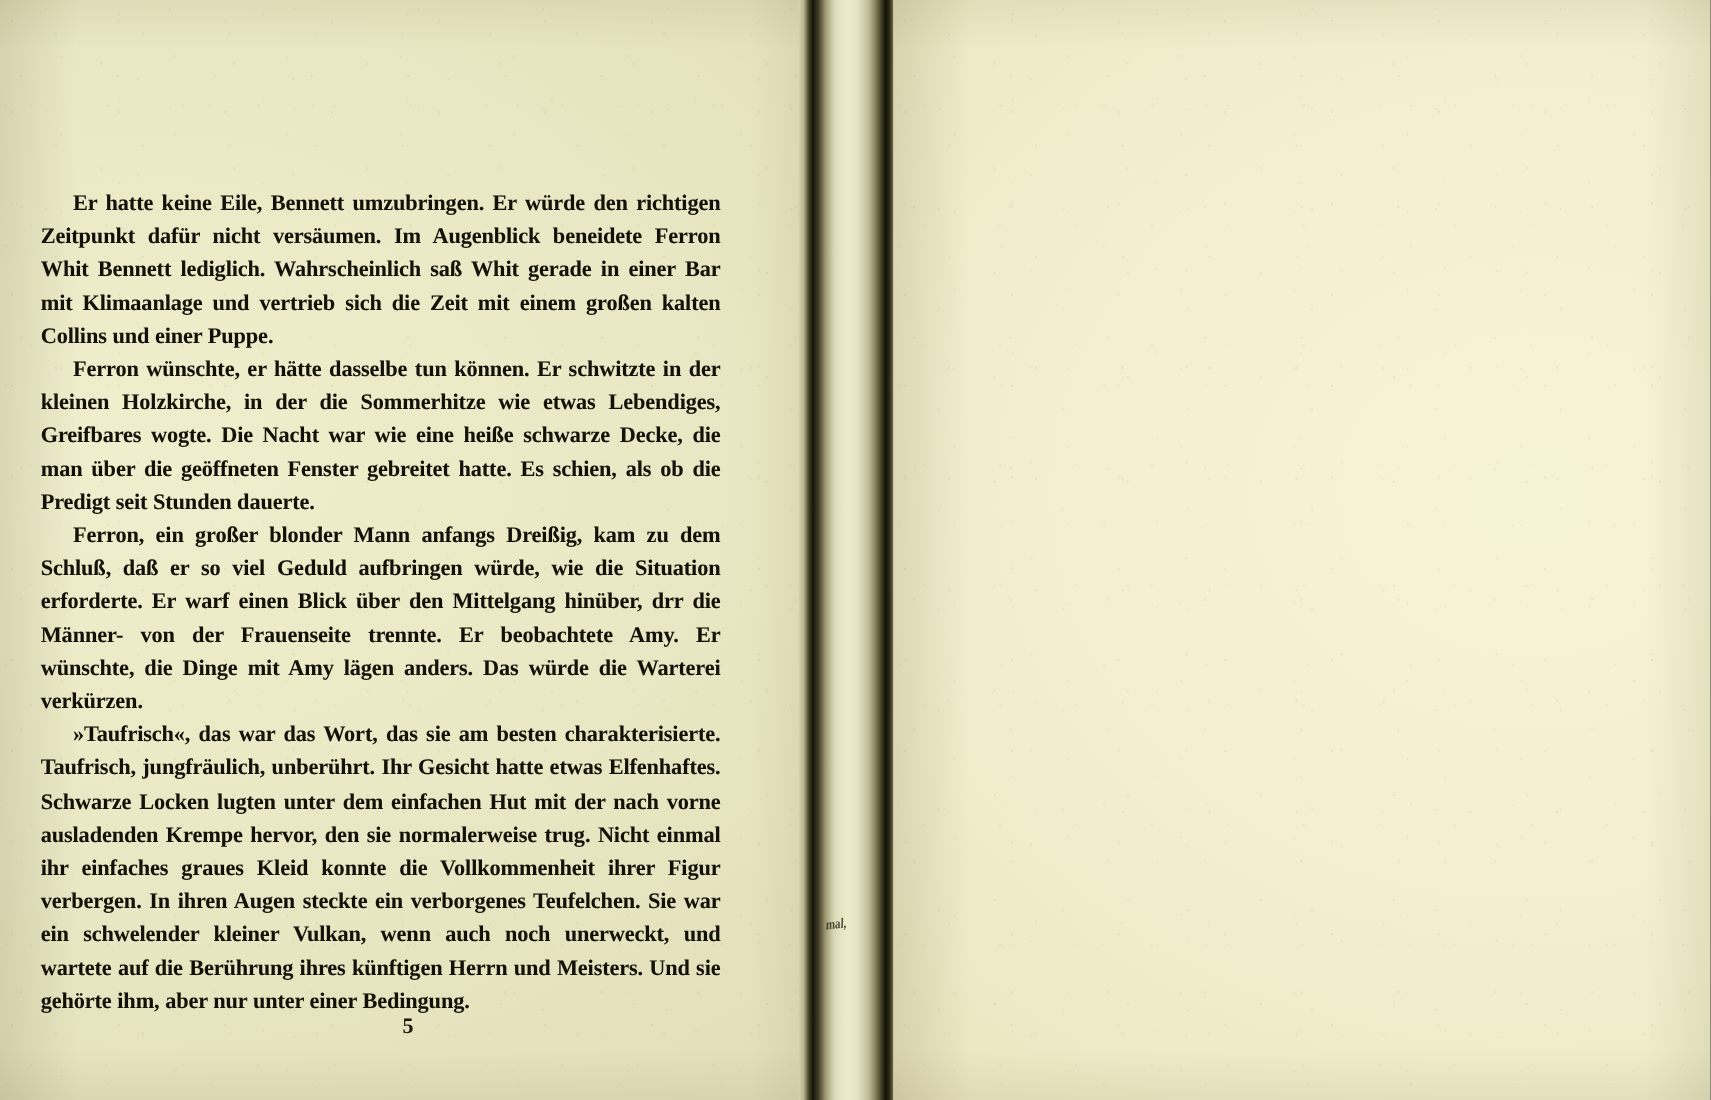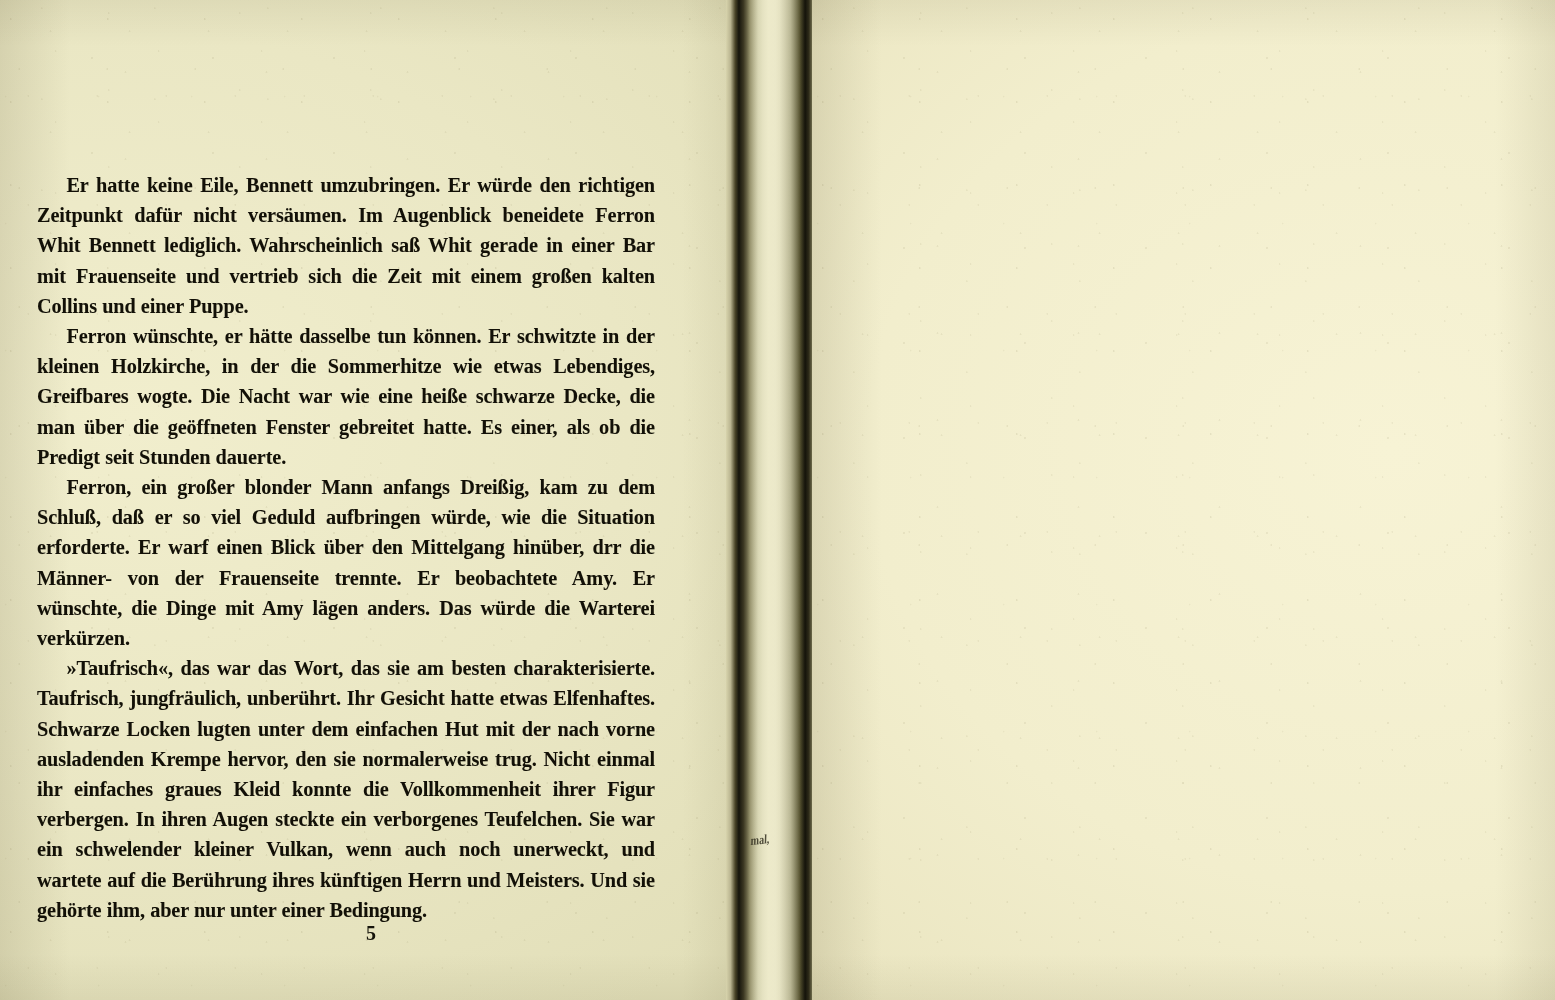--- a/index.html
+++ b/index.html
@@ -168,22 +168,22 @@
 </head>
 <body>
 
 <div class="scan">
 
   <div class="page page-left">
     <div class="grain"></div>
     <div class="vignette"></div>
 
     <div class="textblock left-text blur-soft">
-      <p>Er hatte keine Eile, Bennett umzubringen. Er würde den richtigen Zeitpunkt dafür nicht versäumen. Im Augenblick beneidete Ferron Whit Bennett lediglich. Wahrscheinlich saß Whit gerade in einer Bar mit Frauenseite und vertrieb sich die Zeit mit einem großen kalten Collins und einer Puppe.</p>
-      <p>Ferron wünschte, er hätte dasselbe tun können. Er schwitzte in der kleinen Holzkirche, in der die Sommerhitze wie etwas Lebendiges, Greifbares wogte. Die Nacht war wie eine heiße schwarze Decke, die man über die geöffneten Fenster gebreitet hatte. Es einer, als ob die Predigt seit Stunden dauerte.</p>
+      <p>Er hatte keine Eile, Bennett umzubringen. Er würde den richtigen Zeitpunkt dafür nicht versäumen. Im Augenblick beneidete Ferron Whit Bennett lediglich. Wahrscheinlich saß Whit gerade in einer Bar mit Klimaanlage und vertrieb sich die Zeit mit einem großen kalten Collins und einer Puppe.</p>
+      <p>Ferron wünschte, er hätte dasselbe tun können. Er schwitzte in der kleinen Holzkirche, in der die Sommerhitze wie etwas Lebendiges, Greifbares wogte. Die Nacht war wie eine heiße schwarze Decke, die man über die geöffneten Fenster gebreitet hatte. Es schien, als ob die Predigt seit Stunden dauerte.</p>
       <p>Ferron, ein großer blonder Mann anfangs Dreißig, kam zu dem Schluß, daß er so viel Geduld aufbringen würde, wie die Situation erforderte. Er warf einen Blick über den Mittelgang hinüber, drr die Männer- von der Frauenseite trennte. Er beobachtete Amy. Er wünschte, die Dinge mit Amy lägen anders. Das würde die Warterei verkürzen.</p>
       <p>»Taufrisch«, das war das Wort, das sie am besten charakterisierte. Taufrisch, jungfräulich, unberührt. Ihr Gesicht hatte etwas Elfenhaftes. Schwarze Locken lugten unter dem einfachen Hut mit der nach vorne ausladenden Krempe hervor, den sie normalerweise trug. Nicht einmal ihr einfaches graues Kleid konnte die Vollkommenheit ihrer Figur verbergen. In ihren Augen steckte ein verborgenes Teufelchen. Sie war ein schwelender kleiner Vulkan, wenn auch noch unerweckt, und wartete auf die Berührung ihres künftigen Herrn und Meisters. Und sie gehörte ihm, aber nur unter einer Bedingung.</p>
     </div>
 
     <div class="page-number">5</div>
   </div>
 
   <div class="gutter"></div>
   <div class="gutter-sheen"></div>
   <div class="gutter-fragment">mal,</div>

